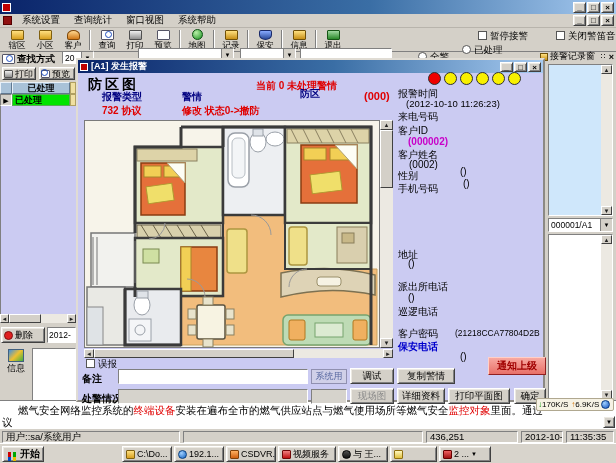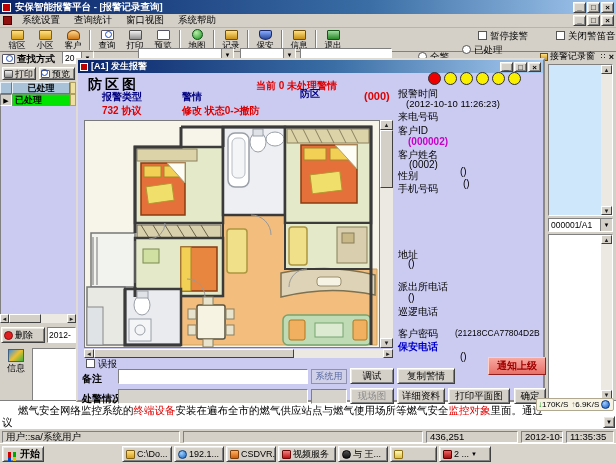--- a/index.html
+++ b/index.html
@@ -91,21 +91,20 @@
   .tkic { width:9px; height:9px; flex:none; border-radius:1px; }
   .flag { position:relative; width:5px; height:5px; background:#d00000; box-shadow:5px 0 0 #00a800, 0 5px 0 #0048c8, 5px 5px 0 #e8c000; margin-right:7px; margin-left:2px; }
 </style>
 </head>
 <body>
 
 <div id="screen">
 
   <div class="abs titlebar">
     <span class="appicon"></span>
-    <span class="t">安保智能报警平台 - [报警记录查询]</span>
     <span class="controls">
       <span class="winbtn raised">_</span>
       <span class="winbtn raised">□</span>
       <span class="winbtn raised">×</span>
     </span>
   </div>
 
   <div class="abs menubar">
     <span style="width:9px;height:9px;background:#901010;border:1px solid #500;margin:0 3px;"></span>
     <span class="mi">系统设置</span>

